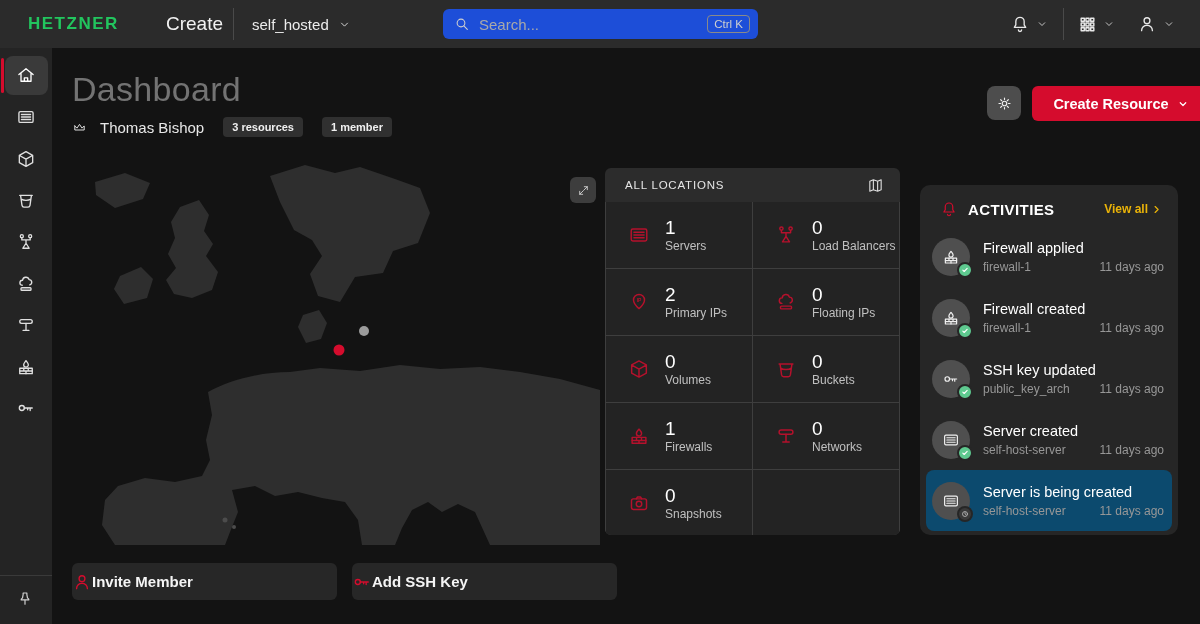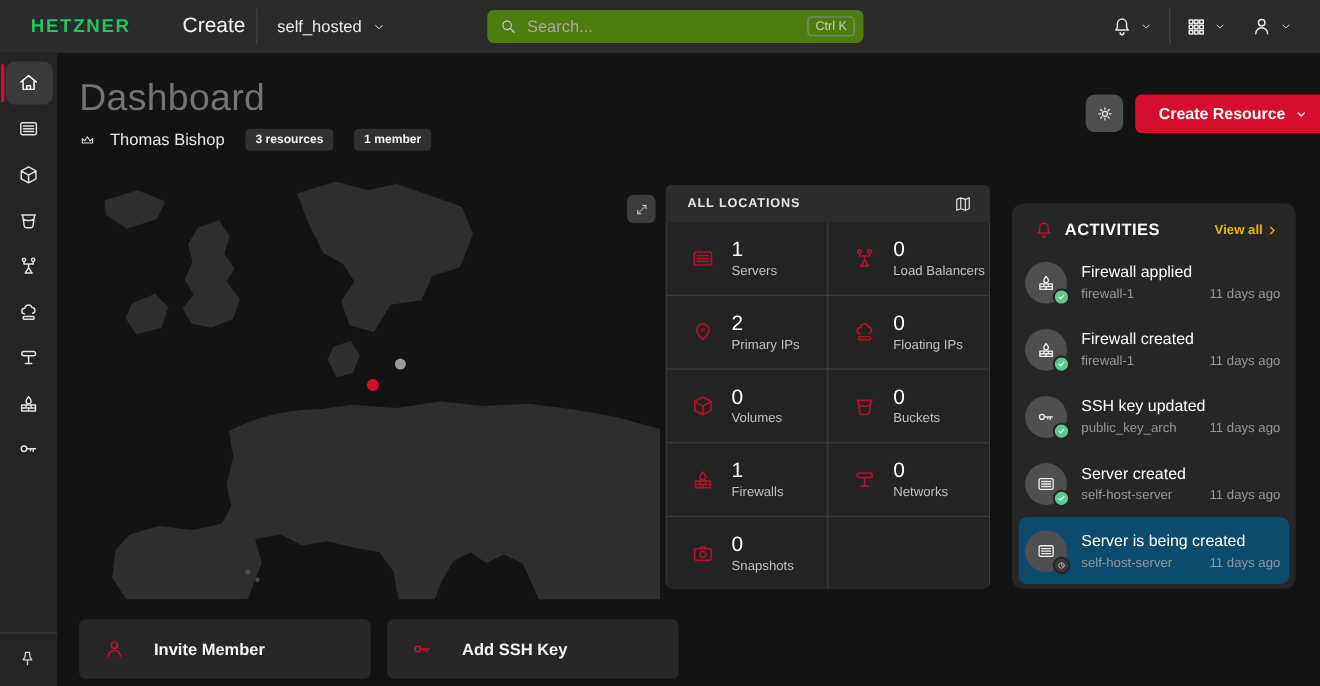--- a/index.html
+++ b/index.html
@@ -6,21 +6,21 @@
   html,body { background:#000; }
   body { font-family:"Liberation Sans", sans-serif; }
   #app { position:relative; width:1200px; height:624px; background:#131313; overflow:hidden; }
 
   
   .topbar { position:absolute; left:0; top:0; width:1200px; height:48px; background:#2b2b2b; z-index:5; }
   .logo { position:absolute; left:28px; top:0; height:48px; line-height:48px; color:#22c55e; font-size:17px; font-weight:800; letter-spacing:1.5px; }
   .logo-product { position:absolute; left:166px; top:0; height:48px; line-height:48px; color:#f2f2f2; font-size:19px; font-weight:400; }
   .tb-divider { position:absolute; top:8px; width:1px; height:32px; background:#4a4a4a; }
   .project-btn { position:absolute; left:252px; top:0; height:48px; display:flex; align-items:center; gap:9px; color:#ececec; font-size:15px; cursor:pointer; }
-  .search { position:absolute; left:443px; top:9px; width:342px; height:30px; background:#4d7c0f; border-radius:6px; display:flex; align-items:center; padding:0 8px 0 11px; }
+  .search { position:absolute; left:443px; top:9px; width:315px; height:30px; background:#1d4ed8; border-radius:6px; display:flex; align-items:center; padding:0 8px 0 11px; }
   .search input { flex:1; background:transparent; border:none; outline:none; color:#d6d6d6; font-size:15px; margin-left:9px; font-family:"Liberation Sans", sans-serif; }
   .search input::placeholder { color:#a9a9a9; }
   .kbd { border:1px solid #8a8a8a; border-radius:4px; color:#cfcfcf; font-size:11.5px; padding:2px 6px; line-height:1.1; }
   .tb-icongroup { position:absolute; top:0; height:48px; display:flex; align-items:center; gap:6px; color:#e8e8e8; cursor:pointer; }
 
   .ic { display:block; stroke:currentColor; fill:none; stroke-width:1.6; stroke-linecap:round; stroke-linejoin:round; }
 
   
   .sidebar { position:absolute; left:0; top:48px; width:52px; height:576px; background:#242424; z-index:4; }
   .side-item { position:absolute; left:16px; width:20px; height:20px; color:#e0e0e0; cursor:pointer; }
@@ -36,21 +36,21 @@
   .gear-btn { position:absolute; left:987px; top:86px; width:34px; height:34px; background:#4d4d4d; border-radius:8px; display:flex; align-items:center; justify-content:center; color:#efefef; cursor:pointer; }
   .create-btn { position:absolute; left:1032px; top:86px; width:178px; height:35px; border-radius:6px; display:flex; align-items:center; justify-content:center; gap:8px; color:#fff; font-size:14.5px; font-weight:700; cursor:pointer; }
 
   
   .map-wrap { position:absolute; left:60px; top:160px; width:540px; height:385px; }
   .map-expand-btn { position:absolute; left:570px; top:177px; width:26px; height:26px; background:#3d3d3d; border-radius:6px; display:flex; align-items:center; justify-content:center; color:#d9d9d9; cursor:pointer; z-index:3; }
 
   
   .loc-panel { position:absolute; left:605px; top:168px; width:295px; height:367px; border-radius:6px; overflow:hidden; z-index:2; }
   .loc-header { height:34px; background:#2c2c2c; display:flex; align-items:center; padding:0 16px 0 20px; }
-  .loc-title { color:#e5e5e5; font-size:11.5px; font-weight:700; letter-spacing:.8px; flex:1; }
+  .loc-title { color:#e5e5e5; font-size:11.5px; font-weight:400; letter-spacing:.8px; flex:1; }
   .loc-grid { display:grid; grid-template-columns:1fr 1fr; grid-auto-rows:66px; gap:1px; background:#3e3e3e; border:1px solid #3e3e3e; border-top:none; }
   .loc-cell { background:#232323; display:flex; align-items:center; padding-left:22px; gap:15px; }
   .loc-cell.empty { padding:0; }
   .stat-num { color:#fff; font-size:19px; font-weight:500; line-height:1.15; }
   .stat-label { color:#c0c0c0; font-size:12px; }
   .stat-ic { color:#b5112c; }
 
   
   .act-panel { position:absolute; left:920px; top:185px; width:258px; height:350px; background:#262626; border-radius:10px; z-index:2; }
   .act-header { display:flex; align-items:center; padding:15px 16px 8px 20px; gap:10px; }
@@ -62,21 +62,21 @@
   .avatar .status { position:absolute; right:-3px; bottom:-2px; width:16px; height:16px; border-radius:50%; border:2px solid #262626; display:flex; align-items:center; justify-content:center; }
   .status.success { background:#5ec98f; color:#fff; }
   .status.pending { background:#3a3a3a; color:#b5b5b5; }
   .act-body { flex:1; margin-left:13px; min-width:0; }
   .act-item-title { color:#fff; font-size:14.5px; line-height:1.35; white-space:nowrap; }
   .act-sub-row { display:flex; align-items:baseline; margin-top:1px; }
   .act-subtitle { color:#979797; font-size:12px; flex:1; }
   .act-time { color:#979797; font-size:12px; }
 
   
-  .quick-btn { position:absolute; top:563px; width:265px; height:54px; background:#272727; border-radius:6px; display:flex; align-items:center; padding-left:22px; gap:26px; color:#f5f5f5; font-size:15px; font-weight:700; cursor:pointer; }
+  .quick-btn { position:absolute; top:563px; width:265px; height:37px; background:#272727; border-radius:6px; display:flex; align-items:center; color:#f5f5f5; font-size:15px; font-weight:700; cursor:pointer; }
 </style>
 </head>
 <body>
 
 <svg width="0" height="0" style="position:absolute">
   <defs>
     <g id="i-home">
         <path d="M3.5 11.5 12 4.5l8.5 7M6 10v9.5h12V10M10 19.5v-4h4v4"></path>
       </g>
     <g id="i-server">

